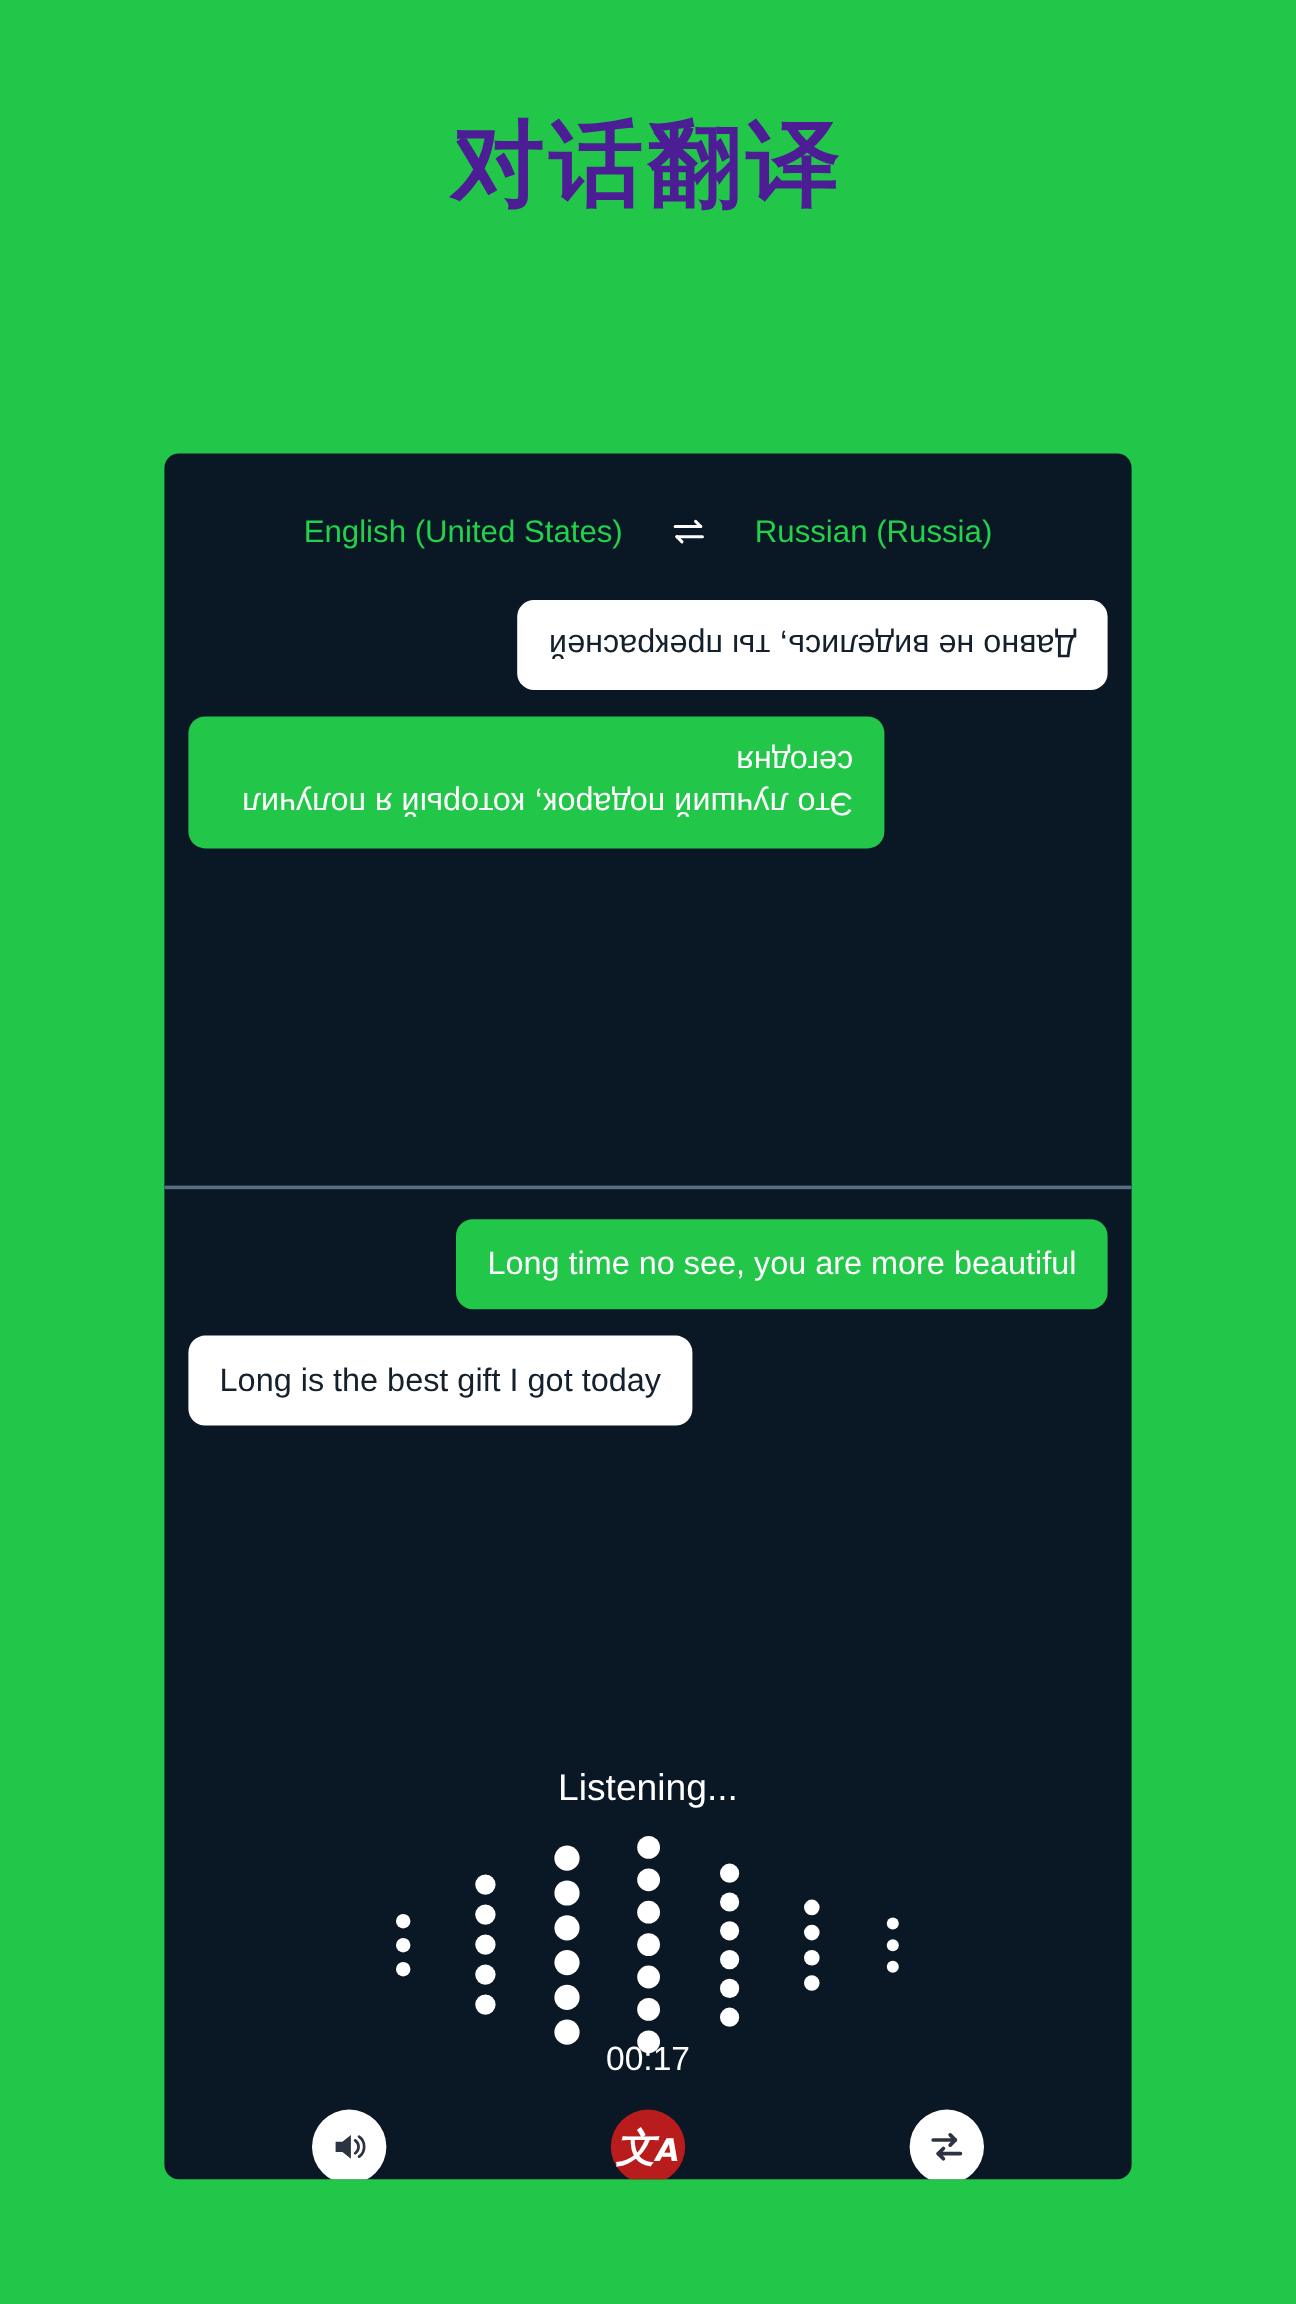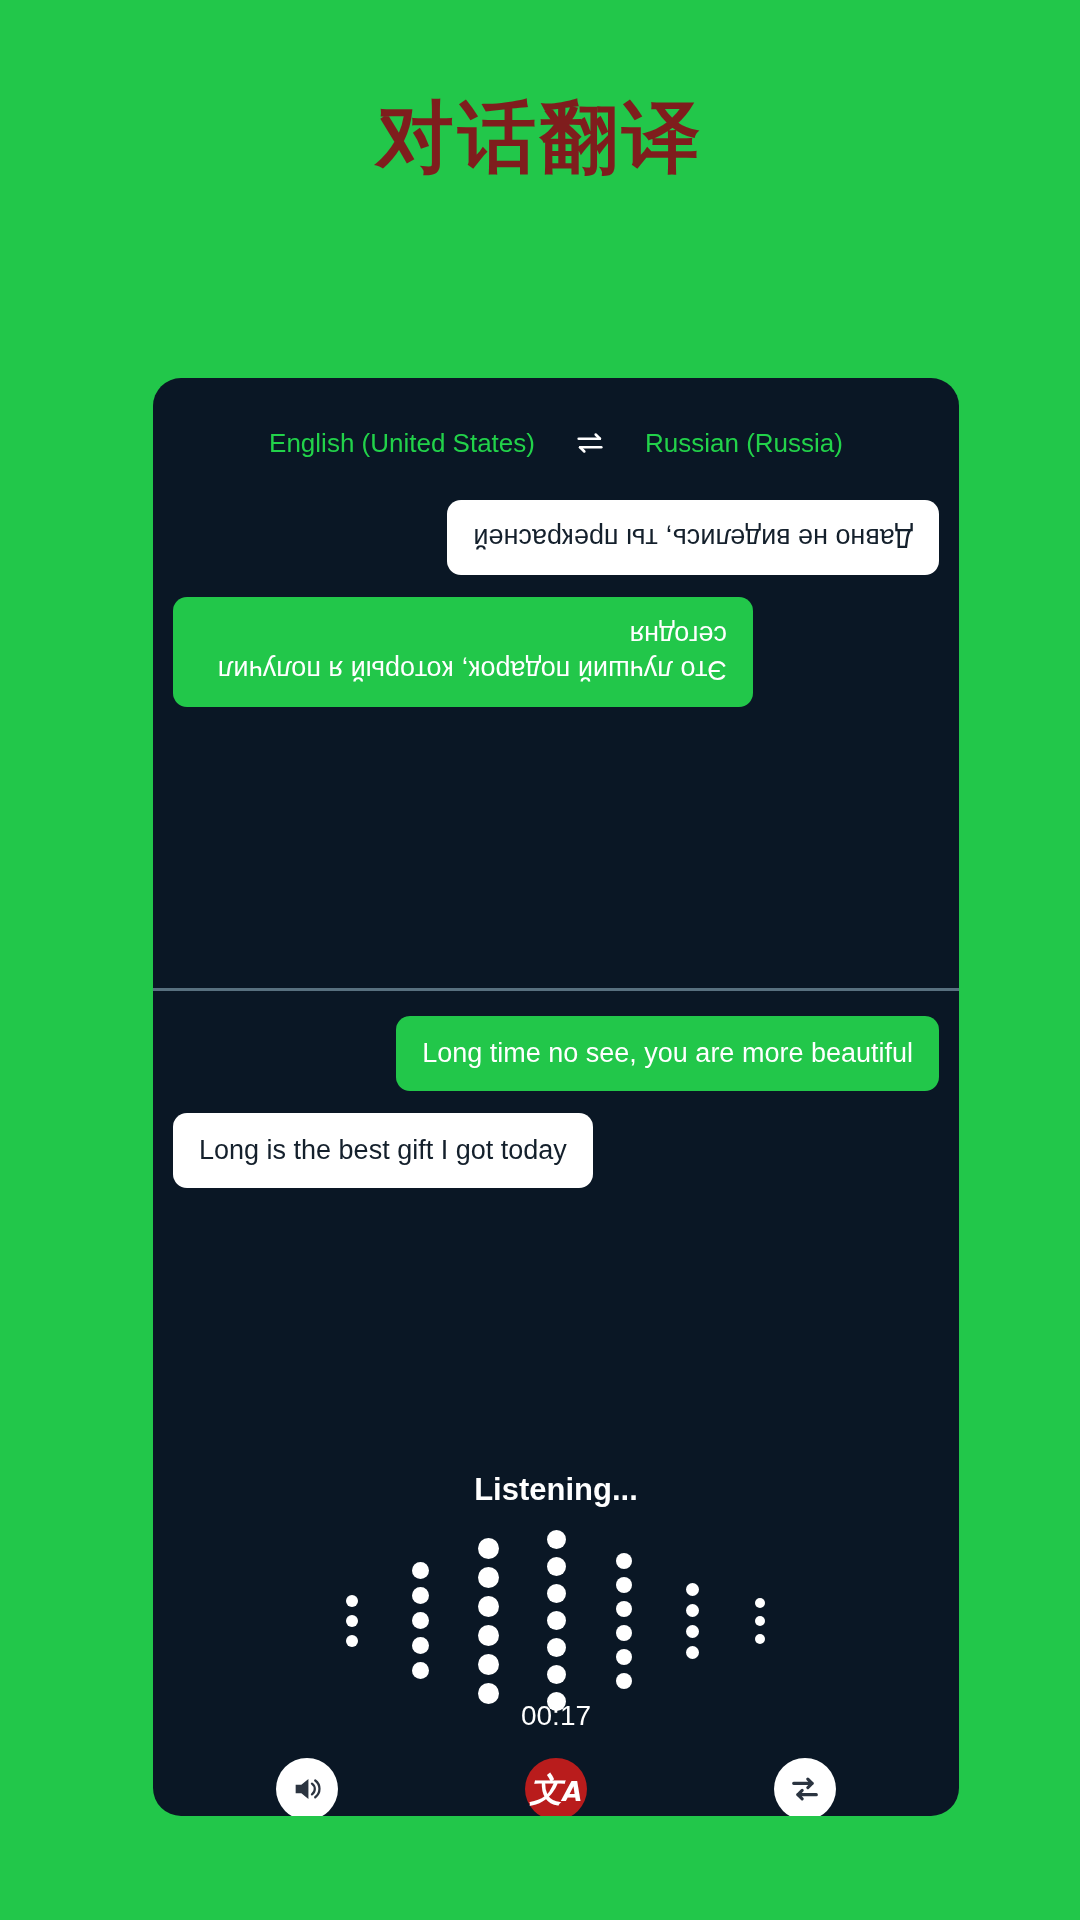--- a/index.html
+++ b/index.html
@@ -13,35 +13,35 @@
     position:relative;
     width:1080px; height:1920px;
     background:#22c74a;
   }
 
   
   .page-title {
     position:absolute;
     top:95px; left:0; right:0;
     text-align:center;
-    color:#7f1d1d;
+    color:#4c1d95;
     font-size:78px;
     font-weight:700;
     letter-spacing:4px;
     line-height:1.1;
     font-family:"DejaVu Sans","Liberation Sans",sans-serif;
   }
 
   
   .phone-card {
     position:absolute;
-    left:153px; top:378px;
+    left:137px; top:378px;
     width:806px; height:1438px;
     background:#0a1725;
-    border-radius:28px;
+    border-radius:12px;
     overflow:hidden;
   }
 
   
   .lang-bar {
     position:absolute;
     top:48px; left:0; width:100%;
     display:flex;
     align-items:center;
     justify-content:center;
@@ -113,21 +113,21 @@
   .pane-local .bubble.white { align-self:flex-start; }
 
   
   .listening-label {
     position:absolute;
     left:0; width:100%;
     top:1094px;
     text-align:center;
     color:#ffffff;
     font-size:31px;
-    font-weight:700;
+    font-weight:400;
   }
 
   .waveform {
     position:absolute;
     left:0; width:100%;
     top:1150px;
     height:185px;
     display:flex;
     align-items:center;
     justify-content:center;

